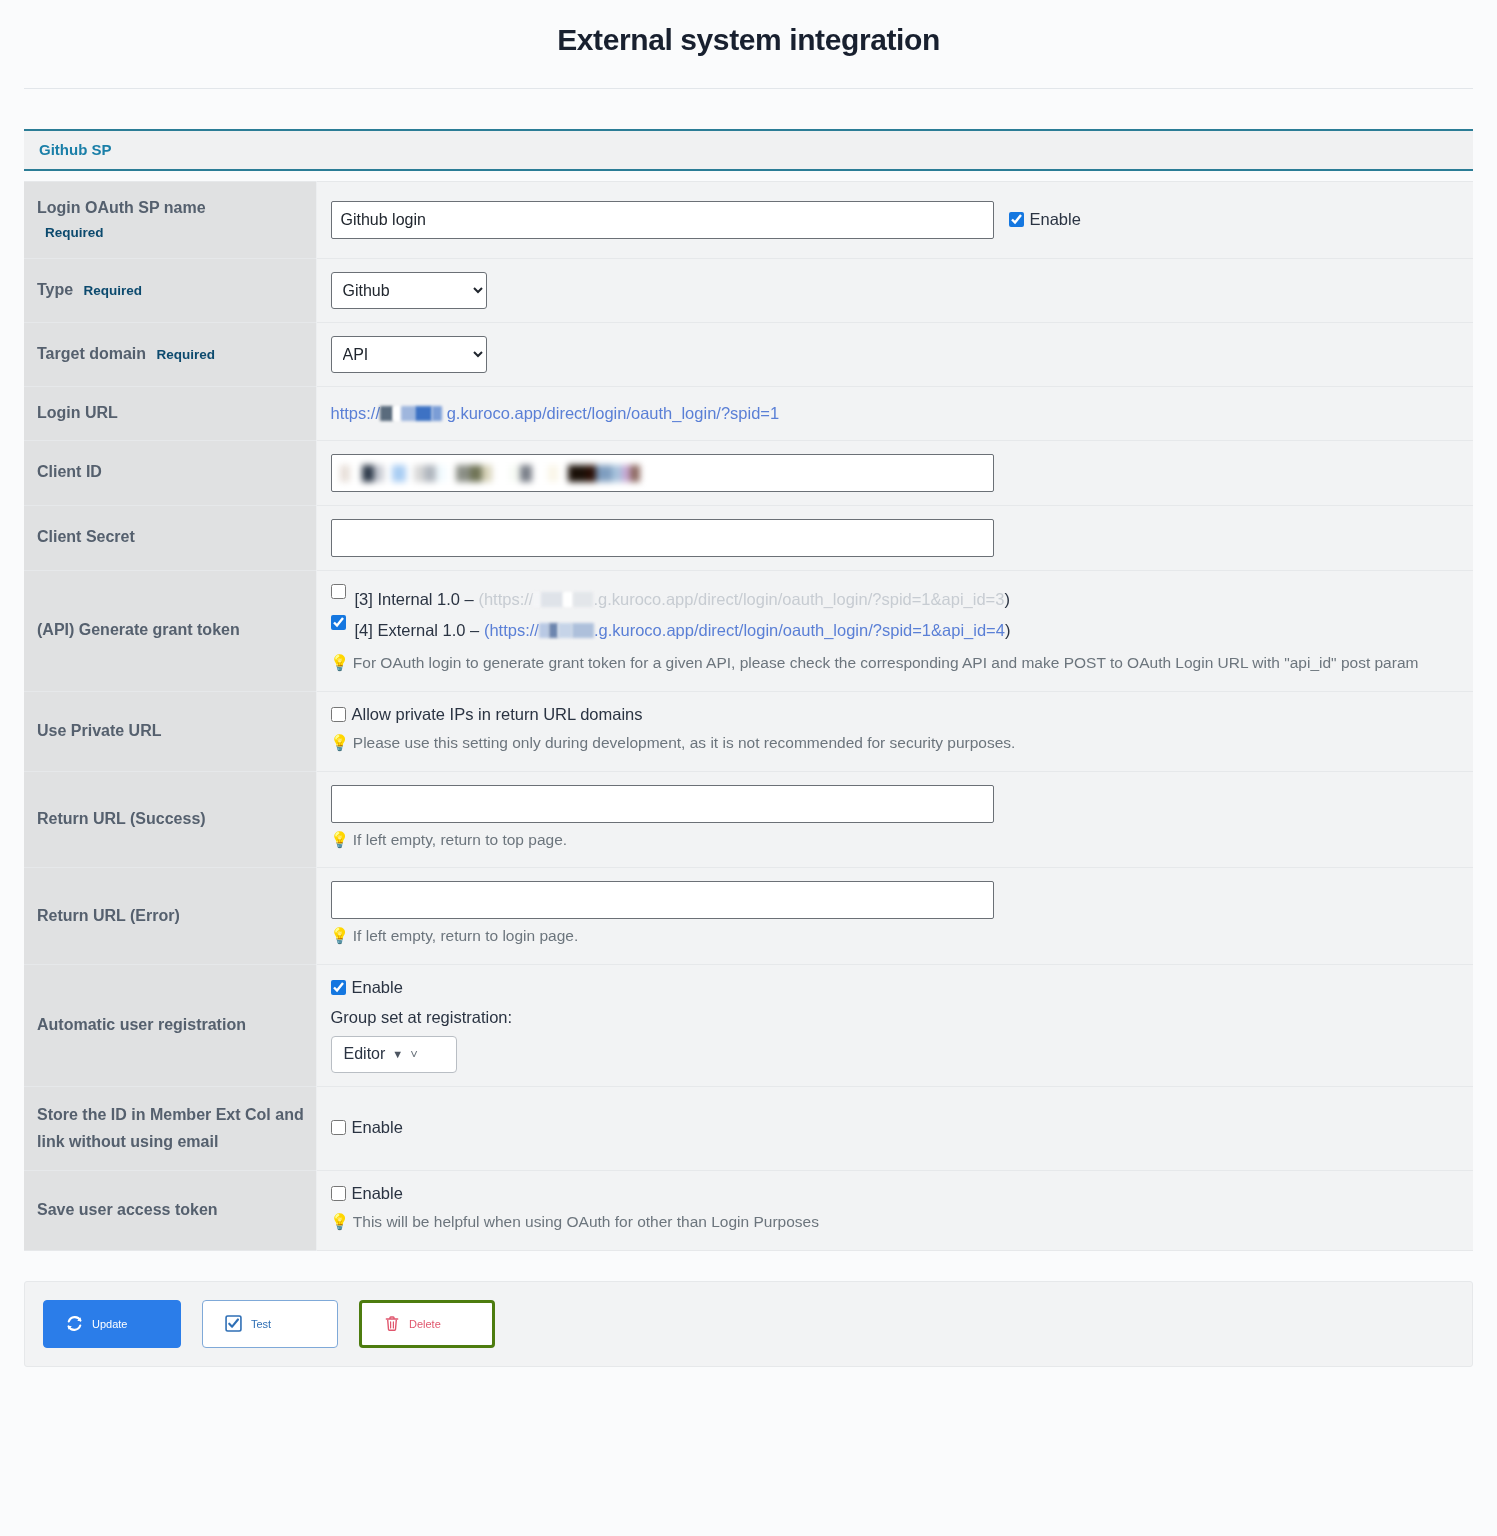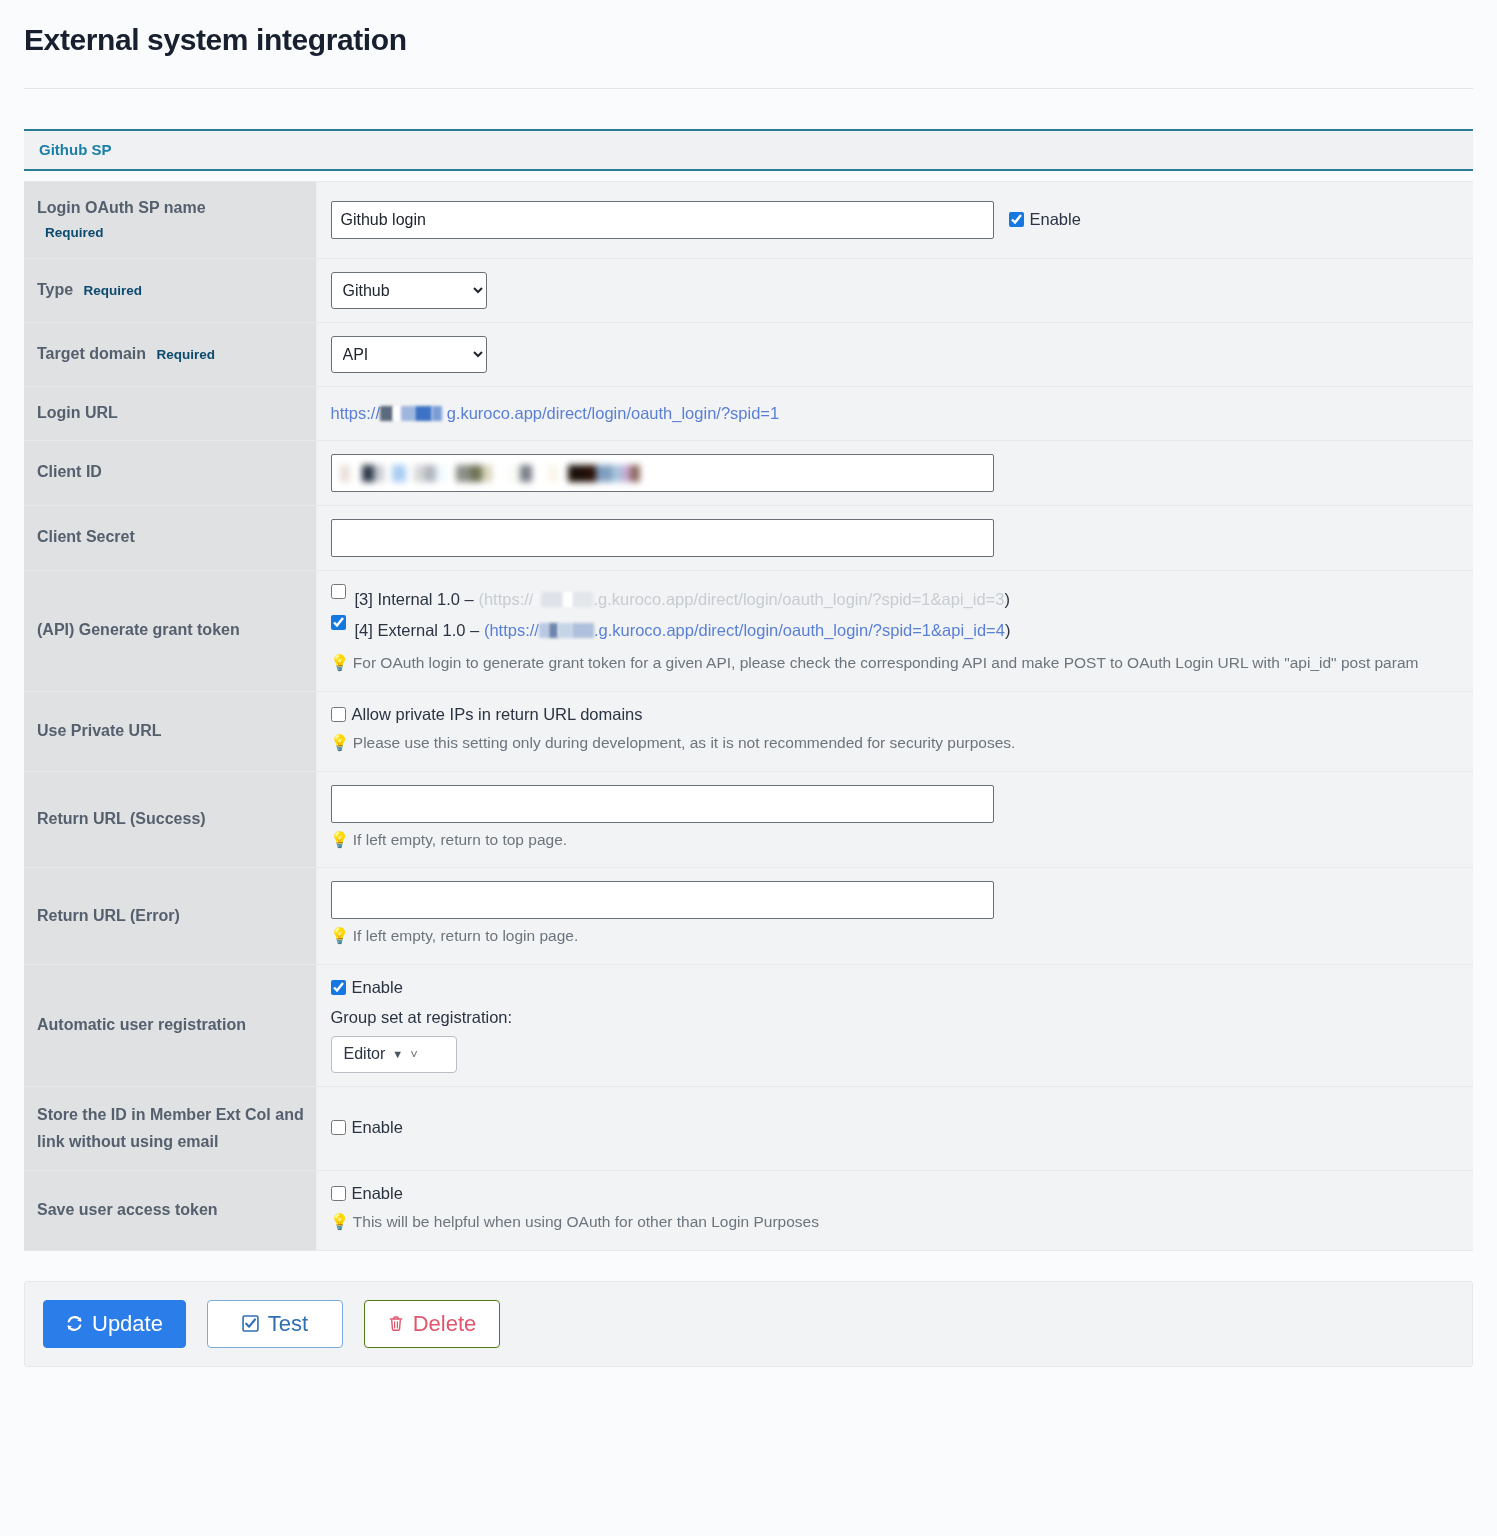--- a/index.html
+++ b/index.html
@@ -16,20 +16,21 @@
   .page-header {
     padding: 22px 24px 0 24px;
   }
   .page-title {
     font-size: 30px;
     font-weight: 700;
     letter-spacing: -0.4px;
     color: #18202f;
     margin: 0;
     line-height: 1.2;
+    text-align: center;
   }
   .header-rule {
     margin: 30px 24px 0 24px;
     border-top: 1px solid #e2e6ea;
   }
 
   
   .tabbar {
     margin: 40px 24px 0 24px;
     background: #f0f1f2;
@@ -225,31 +226,30 @@
     border-radius: 3px;
     padding: 18px;
     display: flex;
     gap: 21px;
   }
   .btn {
     height: 48px;
     border-radius: 4px;
     display: inline-flex;
     align-items: center;
-    justify-content: center;
     gap: 9px;
-    font-size: 22px;
+    font-size: 11px;
     font-family: "Liberation Sans", sans-serif;
     cursor: pointer;
     padding: 0 22px;
     background: #fff;
   }
   .btn-primary { background: #2b7de9; border: 1px solid #2b7de9; color: #fff; min-width: 138px; }
   .btn-outline-blue { border: 1px solid #7fa9d8; color: #2f6fb5; min-width: 136px; }
-  .btn-outline-red { border: 1px solid #4d7c0f; color: #e0566d; min-width: 136px; }
+  .btn-outline-red { border: 3px solid #4d7c0f; color: #e0566d; min-width: 136px; }
   .btn svg { display: block; }
 </style>
 </head>
 <body>
 
 <div class="page">
 
   <div class="page-header">
     <h1 class="page-title">External system integration</h1>
   </div>

